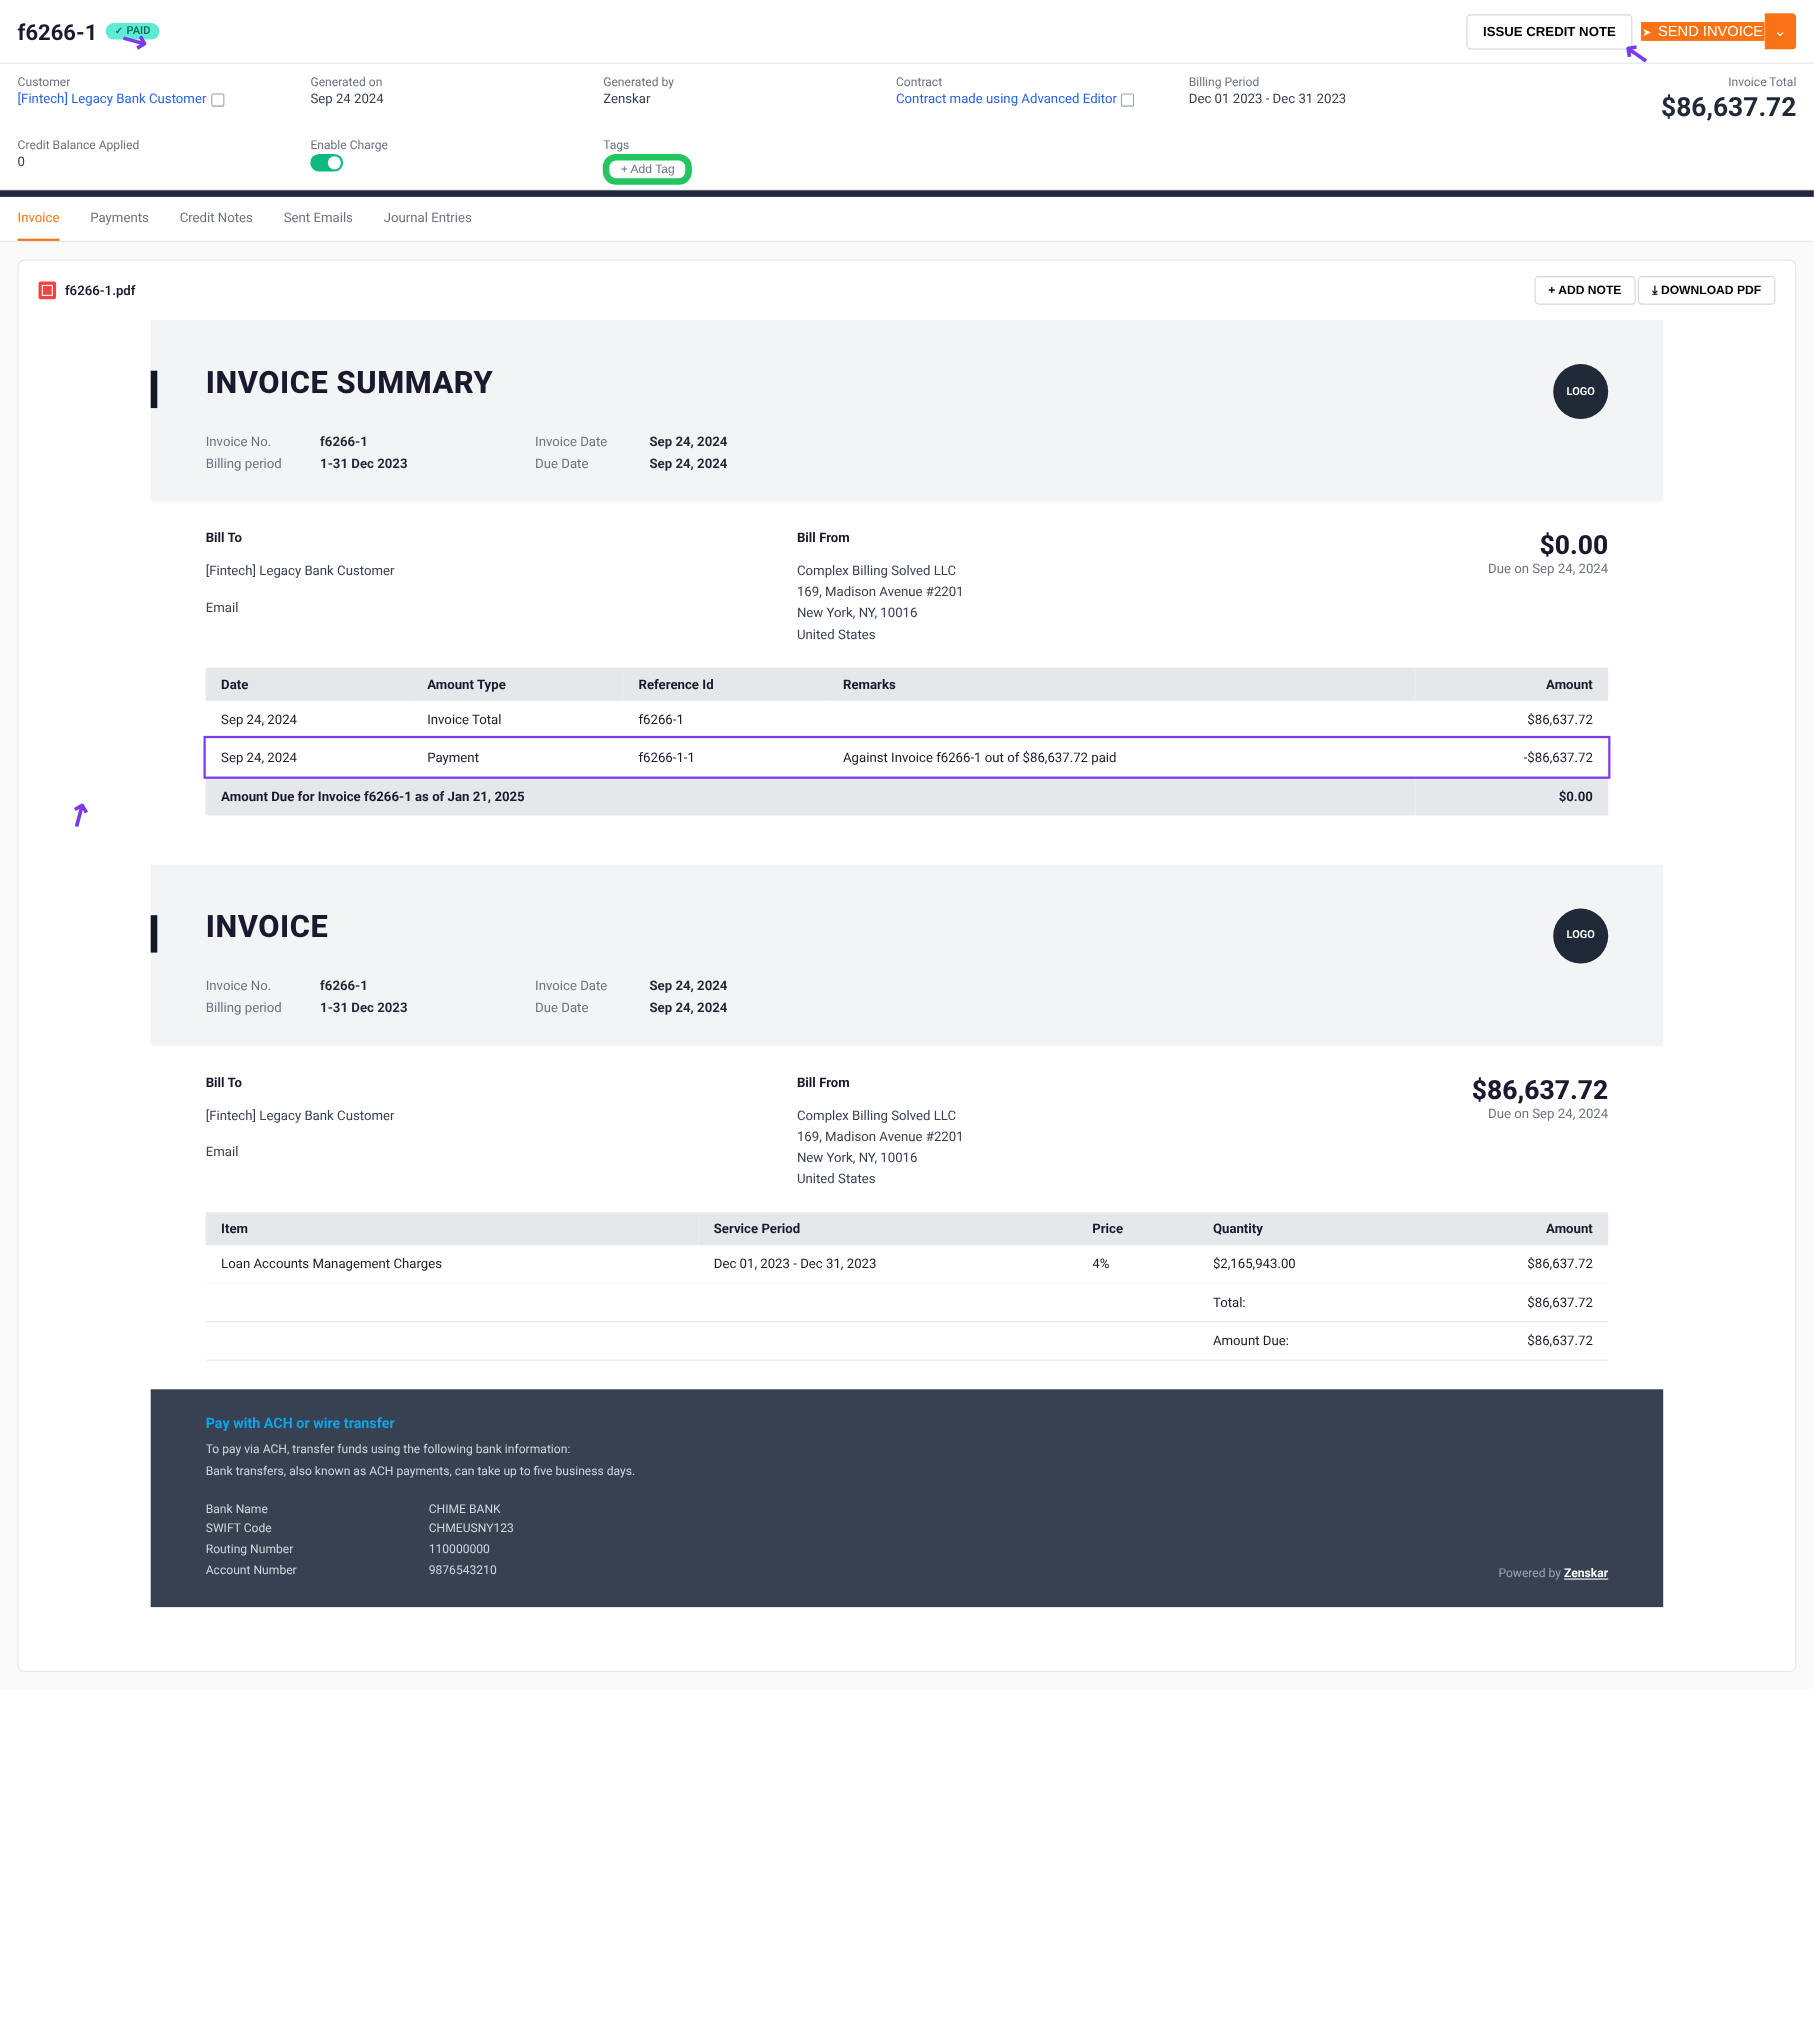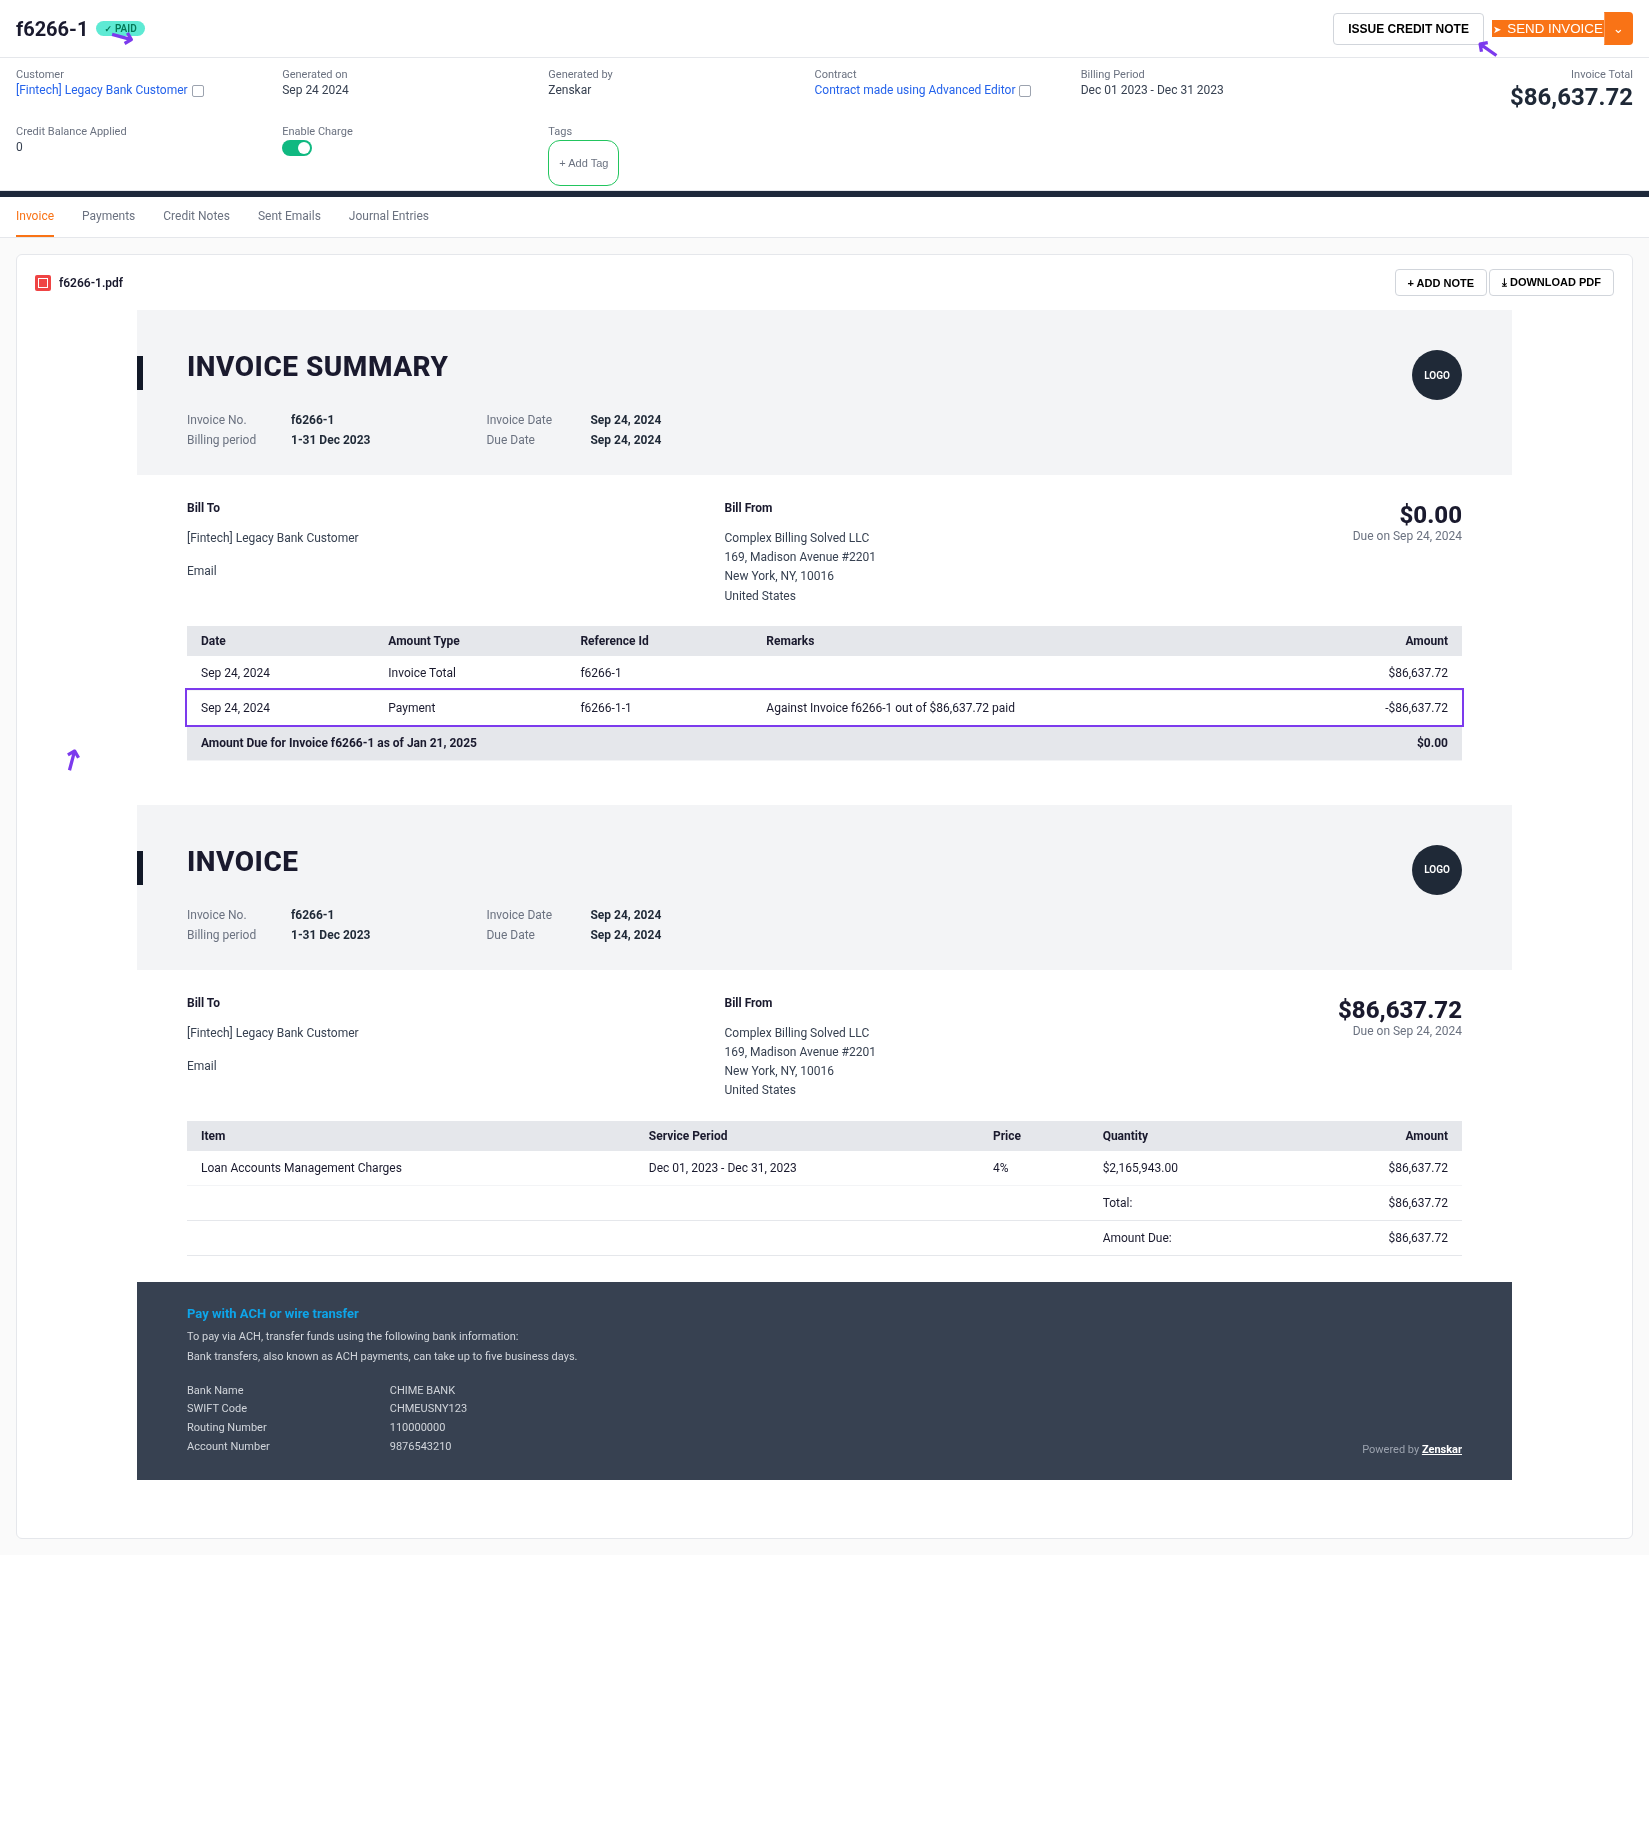--- a/index.html
+++ b/index.html
@@ -17,21 +17,21 @@
 .meta-row { display:flex; padding:10px 16px 4px; gap:10px; flex-wrap:wrap; border-bottom:1px solid #e5e7eb;}
 .meta-col { flex:1 0 150px; min-width:120px;}
 .meta-col.right { text-align:right; flex:1 0 180px;}
 .meta-label { font-size:11px; color:#6b7280; margin-bottom:2px;}
 .meta-value { font-size:12px; color:#374151;}
 .meta-value.link { color:#2563eb; cursor:pointer;}
 .meta-total { font-size:24px; font-weight:700; color:#1f2937;}
 .copy-icon { display:inline-block; width:12px; height:12px; border:1px solid #9ca3af; border-radius:2px; margin-left:4px; position:relative; vertical-align:middle;}
 .toggle { width:30px; height:16px; background:#10b981; border-radius:8px; position:relative; display:inline-block;}
 .toggle::after { content:""; width:12px; height:12px; background:#fff; border-radius:50%; position:absolute; right:2px; top:2px;}
-.tag-btn { font-size:11px; color:#6b7280; border:1px solid #22c55e; border-radius:12px; padding:16px 10px; background:#fff; cursor:pointer;}
+.tag-btn { font-size:11px; color:#6b7280; border:6px solid #22c55e; border-radius:12px; padding:2px 10px; background:#fff; cursor:pointer;}
 .tabs { display:flex; gap:28px; padding:0 16px; border-bottom:1px solid #e5e7eb;}
 .tab { font-size:12px; color:#6b7280; padding:12px 0; cursor:pointer;}
 .tab.active { color:#f97316; border-bottom:2px solid #f97316;}
 .dark-sep { height:6px; background:#1e293b;}
 .content { padding:16px; background:#fafafa;}
 .panel { background:#fff; border:1px solid #e5e7eb; border-radius:6px; padding:0;}
 .panel-head { display:flex; justify-content:space-between; align-items:center; padding:14px 18px; }
 .file-name { display:flex; align-items:center; gap:8px; font-weight:600; font-size:12px;}
 .pdf-icon { display:inline-block; width:16px; height:16px; background:#ef4444; border-radius:2px; position:relative;}
 .pdf-icon::after{content:"";position:absolute;inset:3px;border:1px solid #fff;}

